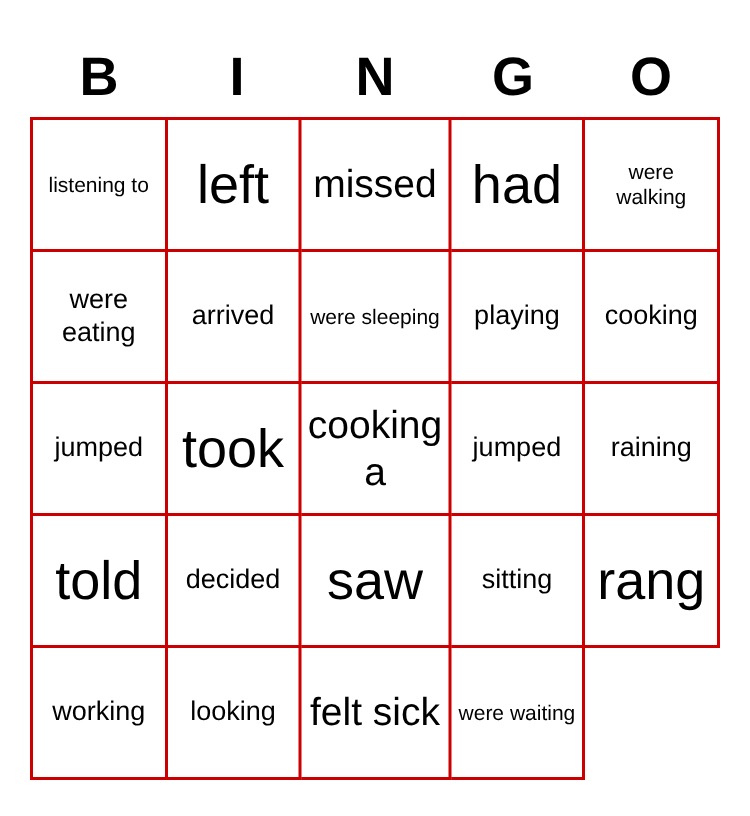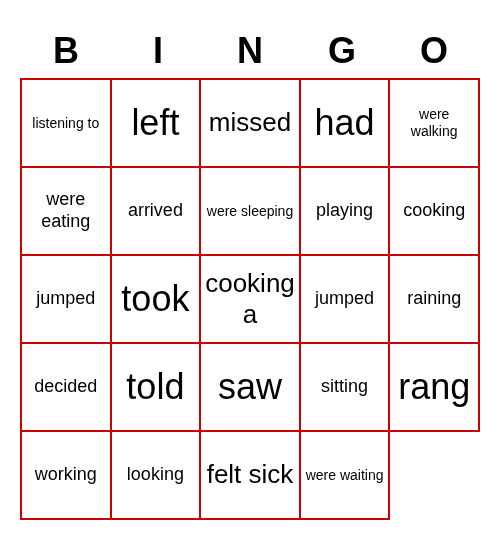--- a/index.html
+++ b/index.html
@@ -102,24 +102,24 @@
       <div class="bingo-cell">
         <span class="size-lg">cooking a</span>
       </div>
       <div class="bingo-cell">
         <span class="size-md">jumped</span>
       </div>
       <div class="bingo-cell">
         <span class="size-md">raining</span>
       </div>
       <div class="bingo-cell">
-        <span class="size-md">decided</span>
+        <span class="size-xl">told</span>
       </div>
       <div class="bingo-cell">
-        <span class="size-xl">told</span>
+        <span class="size-md">decided</span>
       </div>
       <div class="bingo-cell">
         <span class="size-xl">saw</span>
       </div>
       <div class="bingo-cell">
         <span class="size-md">sitting</span>
       </div>
       <div class="bingo-cell">
         <span class="size-xl">rang</span>
       </div>

